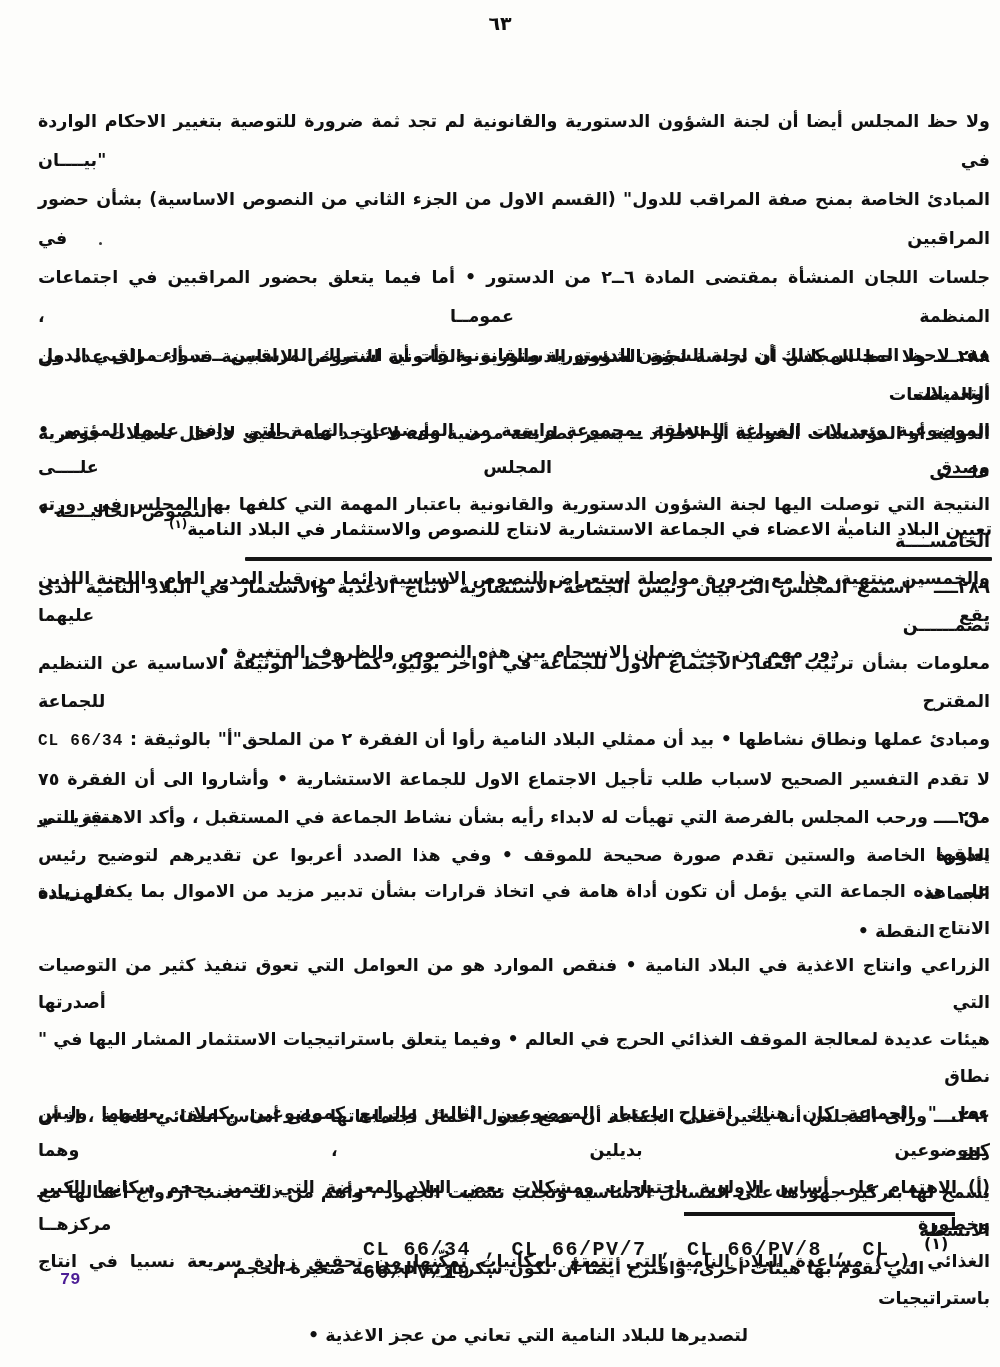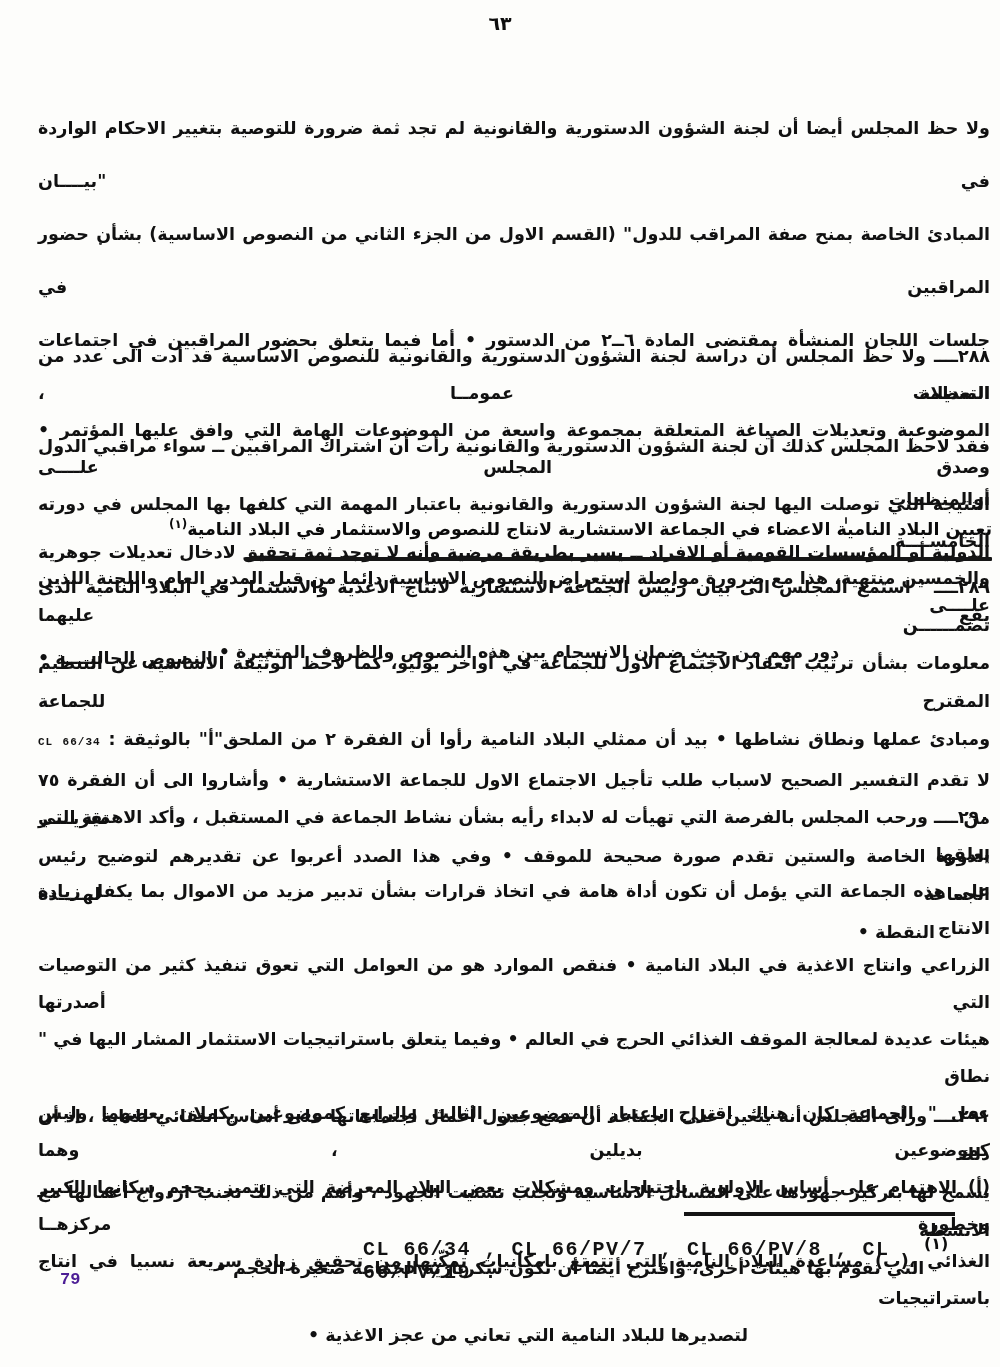--- a/index.html
+++ b/index.html
@@ -13,21 +13,21 @@
     position:absolute;left:38px;width:952px;direction:rtl;
     font-size:17.5px;font-weight:bold;color:#111;
   }
   .line{
     text-align:justify;text-align-last:justify;text-justify:inter-word;
     white-space:normal;
   }
   .line-right{text-align-last:right;}
   .line-left{text-align:center;text-align-last:left;}
   .line-center{text-align:center;text-align-last:center;}
-  .p-intro{top:102px;line-height:53px;}
+  .p-intro{top:102px;line-height:39px;}
   .p-288{top:338px;line-height:37px;}
   .p-289{top:568px;line-height:38px;}
   .p-290{top:799px;line-height:37px;}
   .p-291{top:1097px;line-height:38px;}
   .top-page-number{
     position:absolute;top:12px;left:0;width:100%;text-align:center;
     font-size:19px;font-weight:bold;letter-spacing:2px;
   }
   .section-heading{
     position:absolute;top:519px;left:38px;width:954px;direction:rtl;
@@ -36,21 +36,21 @@
   .section-heading sup{font-size:12px;line-height:0;}
   .heading-underline{
     position:absolute;top:557px;left:245px;width:747px;height:4px;
     background:#161616;border-radius:1px;
   }
   .footnote-rule{
     position:absolute;top:1212px;left:684px;width:271px;height:4px;
     background:#141414;
   }
   .mono{font-family:"Liberation Mono","DejaVu Sans Mono",monospace;}
-  .inline-doc-ref{font-size:11px;font-weight:bold;letter-spacing:1px;}
+  .inline-doc-ref{font-size:16px;font-weight:bold;letter-spacing:1px;}
   .footnote-area{position:absolute;top:1238px;left:0;width:100%;height:36px;}
   .footnote-text{
     position:absolute;left:363px;top:0;
     font-size:20px;font-weight:bold;letter-spacing:1.5px;color:#121212;
   }
   .footnote-marker{
     position:absolute;left:924px;top:-4px;direction:rtl;
     font-size:16px;font-weight:bold;
   }
   .bottom-page-number{

